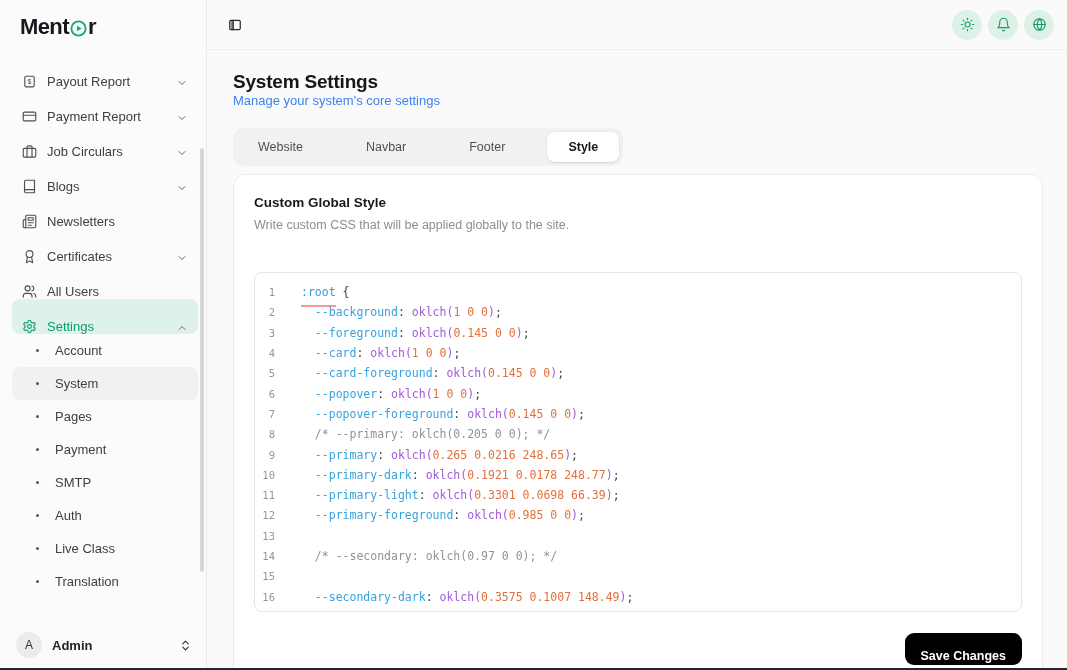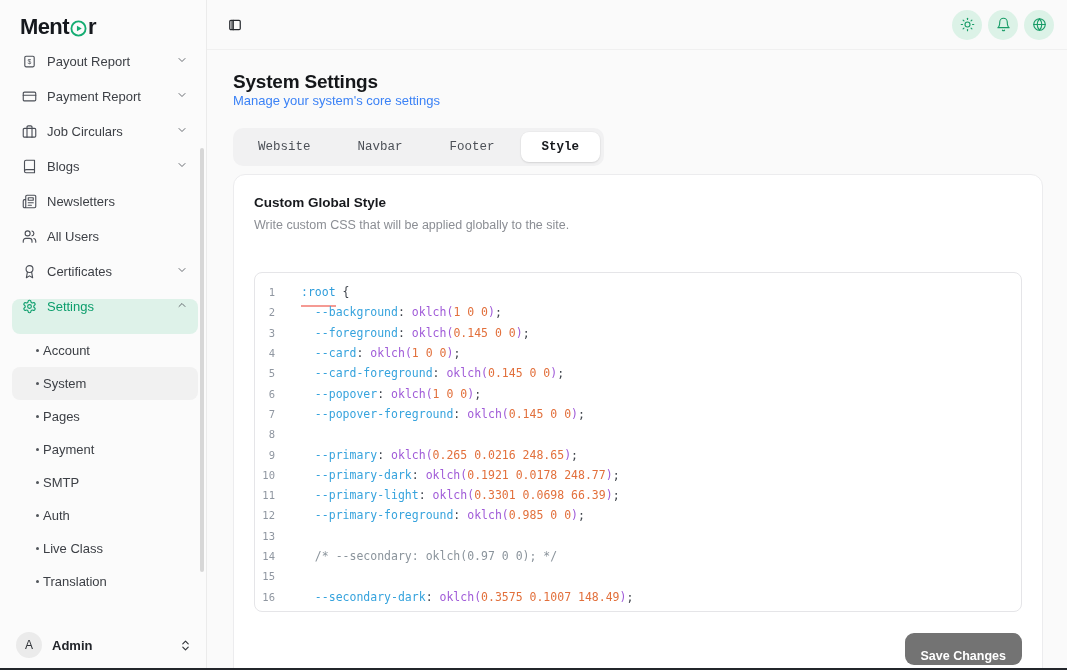--- a/index.html
+++ b/index.html
@@ -6,27 +6,27 @@
   html,body { width:1067px; height:670px; overflow:hidden; }
   body { font-family:"Liberation Sans",sans-serif; background:#fafafa; color:#1a1d21; position:relative; }
 
   .app { display:flex; width:1067px; height:670px; position:relative; }
 
   
   .sidebar { width:207px; min-width:207px; background:#fbfbfb; border-right:1px solid #ebebeb; display:flex; flex-direction:column; position:relative; }
   .logo { padding:14px 20px 8px 20px; font-size:22px; font-weight:800; letter-spacing:-0.6px; color:#15181d; display:flex; align-items:center;text-align:center; }
   .logo .play-wrap { display:inline-flex; margin:2px 1px 0 1px; }
   .nav { flex:1; overflow:hidden; padding:6px 8px 0 12px; }
-  .nav-item { display:flex; align-items:flex-start; gap:10px; height:35px; padding:0 10px; border-radius:8px; font-size:13px; color:#3d4046; cursor:pointer; }
+  .nav-item { display:flex; align-items:flex-end; gap:10px; height:35px; padding:0 10px; border-radius:8px; font-size:13px; color:#3d4046; cursor:pointer; }
   .nav-item .icn { display:inline-flex; width:15px; height:15px; color:#4b4f57; }
   .nav-item .icn svg, .chev svg, .icon-btn svg, .panel-btn svg, .udchev svg { width:100%; height:100%; }
   .nav-item .chev { margin-left:auto; width:12px; height:12px; display:inline-flex; color:#585c63; }
   .nav-item.active { background:#def2e9; color:#0c9e6c; font-weight:500; }
   .nav-item.active .icn { color:#0c9e6c; }
-  .sub-item { display:flex; align-items:center; gap:4px; height:33px; padding:0 10px 0 24px; border-radius:8px; font-size:13px; color:#3d4046; cursor:pointer; }
+  .sub-item { display:flex; align-items:center; gap:16px; height:33px; padding:0 10px 0 24px; border-radius:8px; font-size:13px; color:#3d4046; cursor:pointer; }
   .sub-item .dot { width:3px; height:3px; border-radius:50%; background:#51555b; flex:none; }
   .sub-item.active { background:#f1f1f1; }
   .sidebar-footer { height:50px; padding:0 14px 0 16px; display:flex; align-items:center; gap:10px; }
   .avatar { width:26px; height:26px; border-radius:50%; background:#ebebeb; display:flex; align-items:center; justify-content:center; font-size:12px; color:#2f3237; flex:none; }
   .sidebar-footer .uname { font-size:13px; font-weight:700; color:#22252a; }
   .udchev { margin-left:auto; width:13px; height:13px; display:inline-flex; color:#33363c; }
   .sb-scroll { position:absolute; right:2px; top:148px; width:4px; height:424px; background:#d7d7d7; border-radius:2px; }
 
   
   .main { flex:1; display:flex; flex-direction:column; min-width:0; background:#fafafa; }
@@ -34,42 +34,42 @@
   .panel-btn { width:26px; height:26px; border:none; background:transparent; color:#26292e; display:flex; align-items:center; justify-content:center; cursor:pointer; }
   .panel-btn svg { width:14px; height:14px; }
   .topbar-actions { margin-left:auto; display:flex; gap:6px; }
   .icon-btn { width:30px; height:30px; border-radius:50%; background:#dcf2e7; border:none; display:flex; align-items:center; justify-content:center; color:#189c67; cursor:pointer; }
   .icon-btn svg { width:15px; height:15px; }
 
   .content { flex:1; padding:21px 24px 0 26px; overflow:hidden; }
   .page-title { font-size:19px; font-weight:800; color:#141619; letter-spacing:-0.2px; }
   .page-subtitle { font-size:13px; color:#3b82f6; margin-top:0; }
 
-  .tabs { display:inline-flex; background:#f1f1f2; border-radius:10px; padding:4px; margin-top:20px; gap:5px;font-family:Liberation Mono, monospace; }
+  .tabs { display:inline-flex; background:#f1f1f2; border-radius:10px; padding:4px; margin-top:20px; gap:21px; }
   .tab { padding:8px 21px; font-size:12.5px; color:#4c5057; font-weight:500; border:none; background:transparent; border-radius:8px; cursor:pointer; font-family:inherit; }
   .tab.active { background:#fff; color:#16181c; font-weight:700; box-shadow:0 1px 2px rgba(0,0,0,0.10), 0 0 0 1px rgba(0,0,0,0.02);text-align:right; }
 
   .card { margin-top:8px; background:#fff; border:1px solid #ececee; border-radius:12px; padding:20px; height:560px; }
   .card-title { font-size:13.5px; font-weight:700; color:#17191d; }
   .card-subtitle { font-size:12.5px; color:#8b8e94; margin-top:8px; }
 
   .editor { margin-top:40px; border:1px solid #e5e5e8; border-radius:8px; height:340px; overflow:hidden; padding-top:9px; font-family:"DejaVu Sans Mono",monospace; font-size:11.5px; cursor:text; background:#fff; }
   .cline { display:flex; height:20.3px; align-items:center; white-space:pre; }
   .lnum { width:20px; text-align:right; color:#9097a1; font-size:10.5px; flex:none; }
   .ltext { padding-left:26px; }
   .tok-sel { color:#2f9ddb; border-bottom:2px solid #f59a93; padding-bottom:6px; }
   .tok-pr  { color:#36a3dd; }
   .tok-pu  { color:#3e434b; }
   .tok-pl  { color:#3e434b; }
   .tok-fn  { color:#a05bd8; }
   .tok-nu  { color:#e2703c; }
   .tok-cm  { color:#8b949c; }
 
   .card-footer { display:flex; justify-content:flex-end; margin-top:21px; }
-  .save-btn { background:#737373; color:#fff; font-size:12.5px; font-weight:600; padding:16px 16px; height:29px; border-radius:9px; border:none; cursor:pointer; font-family:inherit; }
+  .save-btn { background:#000000; color:#fff; font-size:12.5px; font-weight:600; padding:16px 16px; height:29px; border-radius:9px; border:none; cursor:pointer; font-family:inherit; }
 
   .bottom-strip { position:absolute; left:0; bottom:0; width:1067px; height:2px; background:#23262b; z-index:20; }
 </style>
 </head>
 <body>
 
 <div class="app">
 
   <aside class="sidebar">
     <div class="logo">
@@ -145,41 +145,41 @@
               <path d="M18 14h-8"></path>
               <path d="M15 18h-5"></path>
               <path d="M10 6h8v4h-8V6Z"></path>
             </svg>
           </span>
           <span>Newsletters</span>
         </div>
         <div class="nav-item">
           <span class="icn">
             <svg viewBox="0 0 24 24" fill="none" stroke="currentColor" stroke-width="1.8" stroke-linecap="round" stroke-linejoin="round">
+              <circle cx="12" cy="8" r="5.5"></circle>
+              <path d="M15.4 12.9 17 22l-5-3-5 3 1.6-9.1"></path>
+            </svg>
+          </span>
+          <span>Certificates</span>
+          <span class="chev">
+            <svg viewBox="0 0 24 24" fill="none" stroke="currentColor" stroke-width="1.8" stroke-linecap="round" stroke-linejoin="round">
+              <path d="m6 9 6 6 6-6"></path>
+            </svg>
+          </span>
+        </div>
+        <div class="nav-item">
+          <span class="icn">
+            <svg viewBox="0 0 24 24" fill="none" stroke="currentColor" stroke-width="1.8" stroke-linecap="round" stroke-linejoin="round">
               <path d="M16 21v-2a4 4 0 0 0-4-4H6a4 4 0 0 0-4 4v2"></path>
               <circle cx="9" cy="7" r="4"></circle>
               <path d="M22 21v-2a4 4 0 0 0-3-3.87"></path>
               <path d="M16 3.13a4 4 0 0 1 0 7.75"></path>
             </svg>
           </span>
           <span>All Users</span>
-        </div>
-        <div class="nav-item">
-          <span class="icn">
-            <svg viewBox="0 0 24 24" fill="none" stroke="currentColor" stroke-width="1.8" stroke-linecap="round" stroke-linejoin="round">
-              <circle cx="12" cy="8" r="5.5"></circle>
-              <path d="M15.4 12.9 17 22l-5-3-5 3 1.6-9.1"></path>
-            </svg>
-          </span>
-          <span>Certificates</span>
-          <span class="chev">
-            <svg viewBox="0 0 24 24" fill="none" stroke="currentColor" stroke-width="1.8" stroke-linecap="round" stroke-linejoin="round">
-              <path d="m6 9 6 6 6-6"></path>
-            </svg>
-          </span>
         </div>
         <div class="nav-item active">
           <span class="icn">
             <svg viewBox="0 0 24 24" fill="none" stroke="currentColor" stroke-width="1.8" stroke-linecap="round" stroke-linejoin="round">
               <path d="M12.22 2h-.44a2 2 0 0 0-2 2v.18a2 2 0 0 1-1 1.73l-.43.25a2 2 0 0 1-2 0l-.15-.08a2 2 0 0 0-2.73.73l-.22.38a2 2 0 0 0 .73 2.73l.15.1a2 2 0 0 1 1 1.72v.51a2 2 0 0 1-1 1.74l-.15.09a2 2 0 0 0-.73 2.73l.22.38a2 2 0 0 0 2.73.73l.15-.08a2 2 0 0 1 2 0l.43.25a2 2 0 0 1 1 1.73V20a2 2 0 0 0 2 2h.44a2 2 0 0 0 2-2v-.18a2 2 0 0 1 1-1.73l.43-.25a2 2 0 0 1 2 0l.15.08a2 2 0 0 0 2.73-.73l.22-.39a2 2 0 0 0-.73-2.73l-.15-.08a2 2 0 0 1-1-1.74v-.5a2 2 0 0 1 1-1.74l.15-.09a2 2 0 0 0 .73-2.73l-.22-.38a2 2 0 0 0-2.73-.73l-.15.08a2 2 0 0 1-2 0l-.43-.25a2 2 0 0 1-1-1.73V4a2 2 0 0 0-2-2z"></path>
               <circle cx="12" cy="12" r="3"></circle>
             </svg>
           </span>
           <span>Settings</span>
           <span class="chev">
@@ -295,21 +295,21 @@
         <div class="card-subtitle">Write custom CSS that will be applied globally to the site.</div>
 
         <div class="editor">
             <div class="cline"><span class="lnum">1</span><span class="ltext"><span class="tok-sel">:root</span><span class="tok-pl"> </span><span class="tok-pu">{</span></span></div>
             <div class="cline"><span class="lnum">2</span><span class="ltext"><span class="tok-pl">  </span><span class="tok-pr">--background</span><span class="tok-pu">:</span><span class="tok-pl"> </span><span class="tok-fn">oklch(</span><span class="tok-nu">1 0 0</span><span class="tok-fn">)</span><span class="tok-pu">;</span></span></div>
             <div class="cline"><span class="lnum">3</span><span class="ltext"><span class="tok-pl">  </span><span class="tok-pr">--foreground</span><span class="tok-pu">:</span><span class="tok-pl"> </span><span class="tok-fn">oklch(</span><span class="tok-nu">0.145 0 0</span><span class="tok-fn">)</span><span class="tok-pu">;</span></span></div>
             <div class="cline"><span class="lnum">4</span><span class="ltext"><span class="tok-pl">  </span><span class="tok-pr">--card</span><span class="tok-pu">:</span><span class="tok-pl"> </span><span class="tok-fn">oklch(</span><span class="tok-nu">1 0 0</span><span class="tok-fn">)</span><span class="tok-pu">;</span></span></div>
             <div class="cline"><span class="lnum">5</span><span class="ltext"><span class="tok-pl">  </span><span class="tok-pr">--card-foreground</span><span class="tok-pu">:</span><span class="tok-pl"> </span><span class="tok-fn">oklch(</span><span class="tok-nu">0.145 0 0</span><span class="tok-fn">)</span><span class="tok-pu">;</span></span></div>
             <div class="cline"><span class="lnum">6</span><span class="ltext"><span class="tok-pl">  </span><span class="tok-pr">--popover</span><span class="tok-pu">:</span><span class="tok-pl"> </span><span class="tok-fn">oklch(</span><span class="tok-nu">1 0 0</span><span class="tok-fn">)</span><span class="tok-pu">;</span></span></div>
             <div class="cline"><span class="lnum">7</span><span class="ltext"><span class="tok-pl">  </span><span class="tok-pr">--popover-foreground</span><span class="tok-pu">:</span><span class="tok-pl"> </span><span class="tok-fn">oklch(</span><span class="tok-nu">0.145 0 0</span><span class="tok-fn">)</span><span class="tok-pu">;</span></span></div>
-            <div class="cline"><span class="lnum">8</span></div>
+            <div class="cline"><span class="lnum">8</span><span class="ltext"><span class="tok-pl">  </span><span class="tok-cm">/* --primary: oklch(0.205 0 0); */</span></span></div>
             <div class="cline"><span class="lnum">9</span><span class="ltext"><span class="tok-pl">  </span><span class="tok-pr">--primary</span><span class="tok-pu">:</span><span class="tok-pl"> </span><span class="tok-fn">oklch(</span><span class="tok-nu">0.265 0.0216 248.65</span><span class="tok-fn">)</span><span class="tok-pu">;</span></span></div>
             <div class="cline"><span class="lnum">10</span><span class="ltext"><span class="tok-pl">  </span><span class="tok-pr">--primary-dark</span><span class="tok-pu">:</span><span class="tok-pl"> </span><span class="tok-fn">oklch(</span><span class="tok-nu">0.1921 0.0178 248.77</span><span class="tok-fn">)</span><span class="tok-pu">;</span></span></div>
             <div class="cline"><span class="lnum">11</span><span class="ltext"><span class="tok-pl">  </span><span class="tok-pr">--primary-light</span><span class="tok-pu">:</span><span class="tok-pl"> </span><span class="tok-fn">oklch(</span><span class="tok-nu">0.3301 0.0698 66.39</span><span class="tok-fn">)</span><span class="tok-pu">;</span></span></div>
             <div class="cline"><span class="lnum">12</span><span class="ltext"><span class="tok-pl">  </span><span class="tok-pr">--primary-foreground</span><span class="tok-pu">:</span><span class="tok-pl"> </span><span class="tok-fn">oklch(</span><span class="tok-nu">0.985 0 0</span><span class="tok-fn">)</span><span class="tok-pu">;</span></span></div>
             <div class="cline"><span class="lnum">13</span><span class="ltext"></span></div>
             <div class="cline"><span class="lnum">14</span><span class="ltext"><span class="tok-pl">  </span><span class="tok-cm">/* --secondary: oklch(0.97 0 0); */</span></span></div>
             <div class="cline"><span class="lnum">15</span></div>
             <div class="cline"><span class="lnum">16</span><span class="ltext"><span class="tok-pl">  </span><span class="tok-pr">--secondary-dark</span><span class="tok-pu">:</span><span class="tok-pl"> </span><span class="tok-fn">oklch(</span><span class="tok-nu">0.3575 0.1007 148.49</span><span class="tok-fn">)</span><span class="tok-pu">;</span></span></div>
             <div class="cline"><span class="lnum">17</span><span class="ltext"><span class="tok-pl">  </span><span class="tok-pr">--secondary-light</span><span class="tok-pu">:</span><span class="tok-pl"> </span><span class="tok-fn">oklch(</span><span class="tok-nu">0.88 0.09 156.5</span><span class="tok-fn">)</span><span class="tok-pu">;</span></span></div>
           </div>

